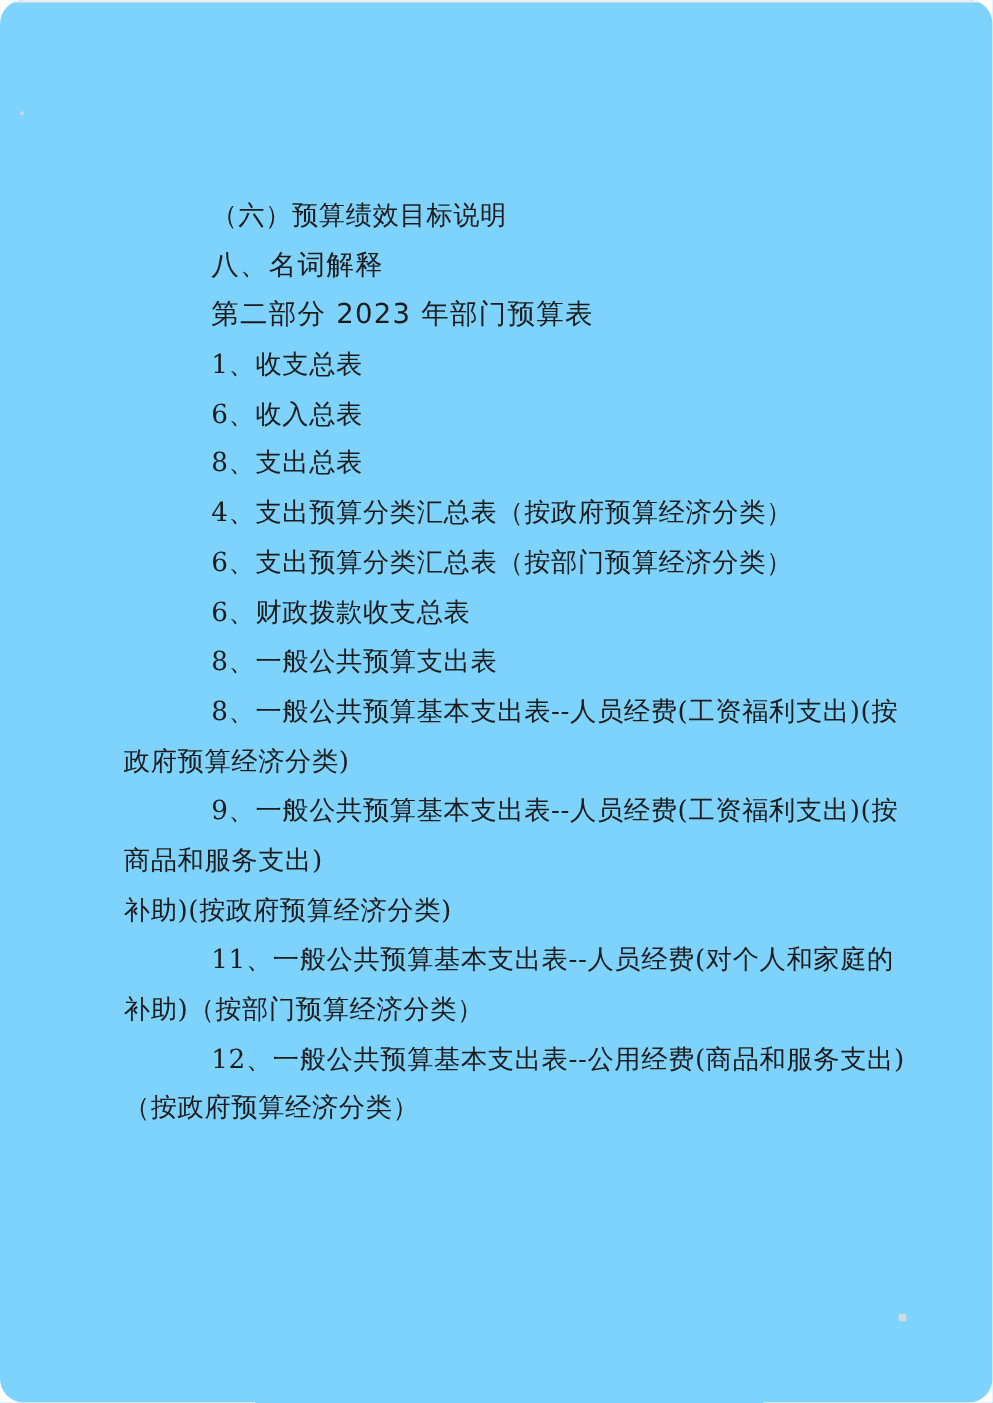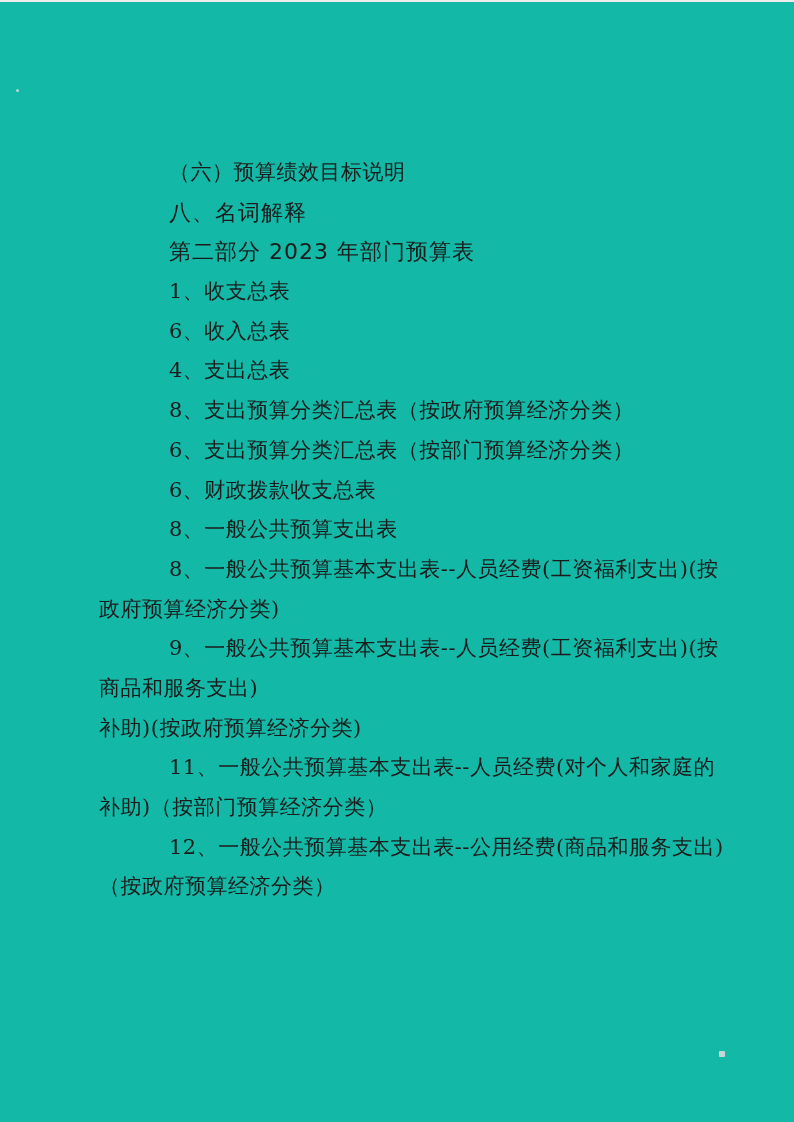--- a/index.html
+++ b/index.html
@@ -4,24 +4,25 @@
 <style>
   html, body {
     margin: 0;
     padding: 0;
     background: #ffffff;
   }
   .page {
     position: relative;
     width: 794px;
     height: 1122px;
-    background: #14b8a6;
+    background: #7dd3fc;
     overflow: hidden;
     font-family: "DejaVu Serif", "Liberation Serif", serif;
     color: #1b1b1b;
+    border-radius: 19px;
   }
   .scan-top-edge {
     position: absolute;
     top: 0;
     left: 0;
     width: 794px;
     height: 2px;
     background: #ececec;
   }
   .content {
@@ -74,22 +75,22 @@
 <div class="page">
   <div class="scan-top-edge"></div>
   <div class="speck speck-1"></div>
   <div class="speck speck-2"></div>
   <div class="content">
       <div class="line body indent">（六）预算绩效目标说明</div>
       <div class="line heading indent">八、名词解释</div>
       <div class="line heading indent">第二部分 2023 年部门预算表</div>
       <div class="line body indent">1、收支总表</div>
       <div class="line body indent">6、收入总表</div>
-      <div class="line body indent">4、支出总表</div>
-      <div class="line body indent">8、支出预算分类汇总表（按政府预算经济分类）</div>
+      <div class="line body indent">8、支出总表</div>
+      <div class="line body indent">4、支出预算分类汇总表（按政府预算经济分类）</div>
       <div class="line body indent">6、支出预算分类汇总表（按部门预算经济分类）</div>
       <div class="line body indent">6、财政拨款收支总表</div>
       <div class="line body indent">8、一般公共预算支出表</div>
       <div class="line body indent">8、一般公共预算基本支出表--人员经费(工资福利支出)(按</div>
       <div class="line body">政府预算经济分类)</div>
       <div class="line body indent">9、一般公共预算基本支出表--人员经费(工资福利支出)(按</div>
       <div class="line body">商品和服务支出)</div>
       <div class="line body">补助)(按政府预算经济分类)</div>
       <div class="line body indent">11、一般公共预算基本支出表--人员经费(对个人和家庭的</div>
       <div class="line body">补助)（按部门预算经济分类）</div>

